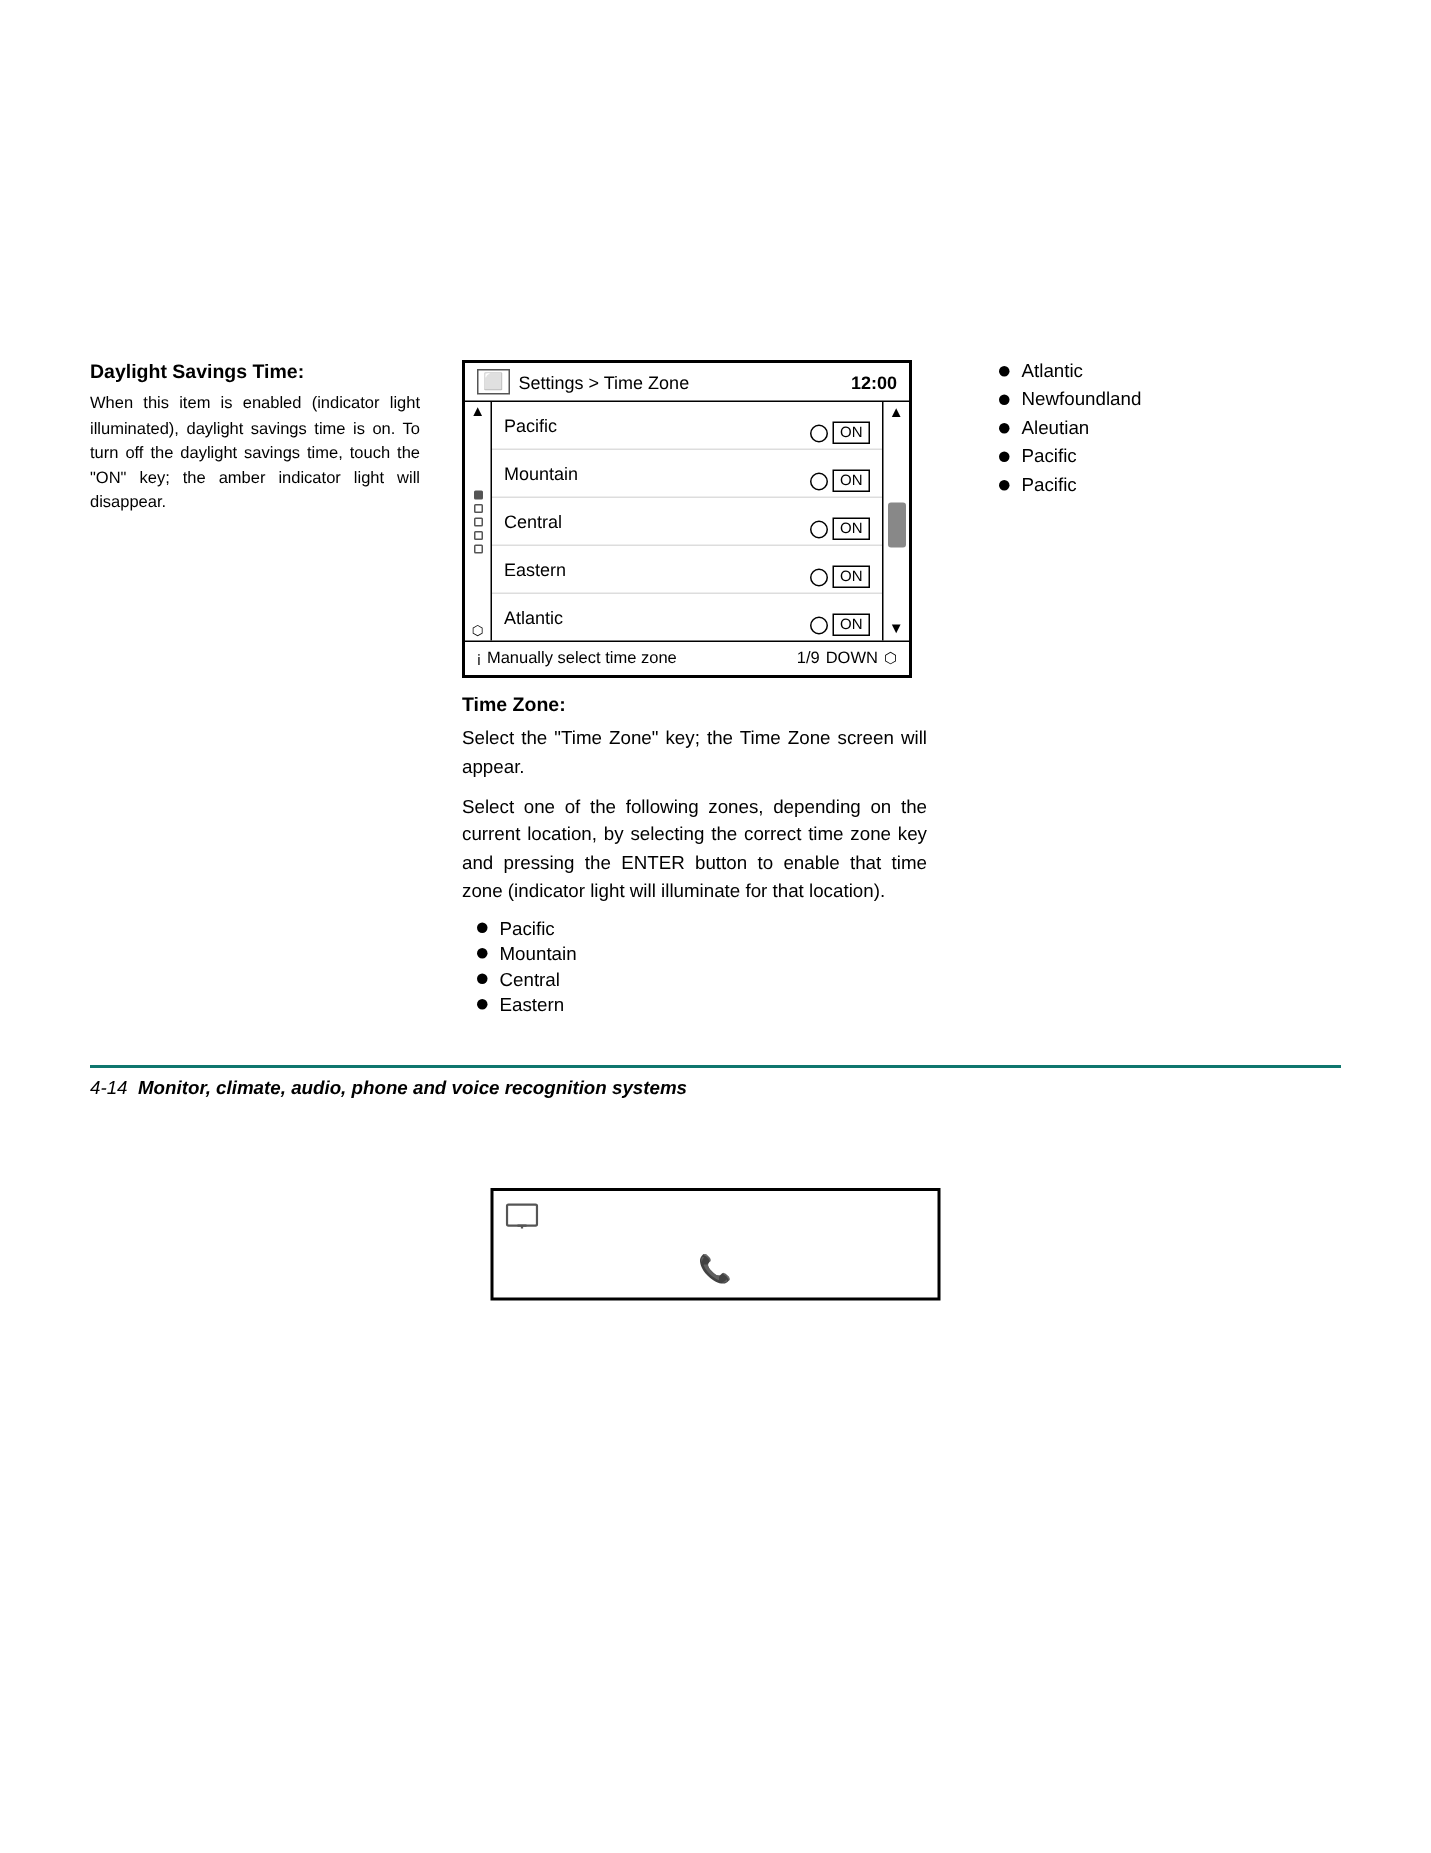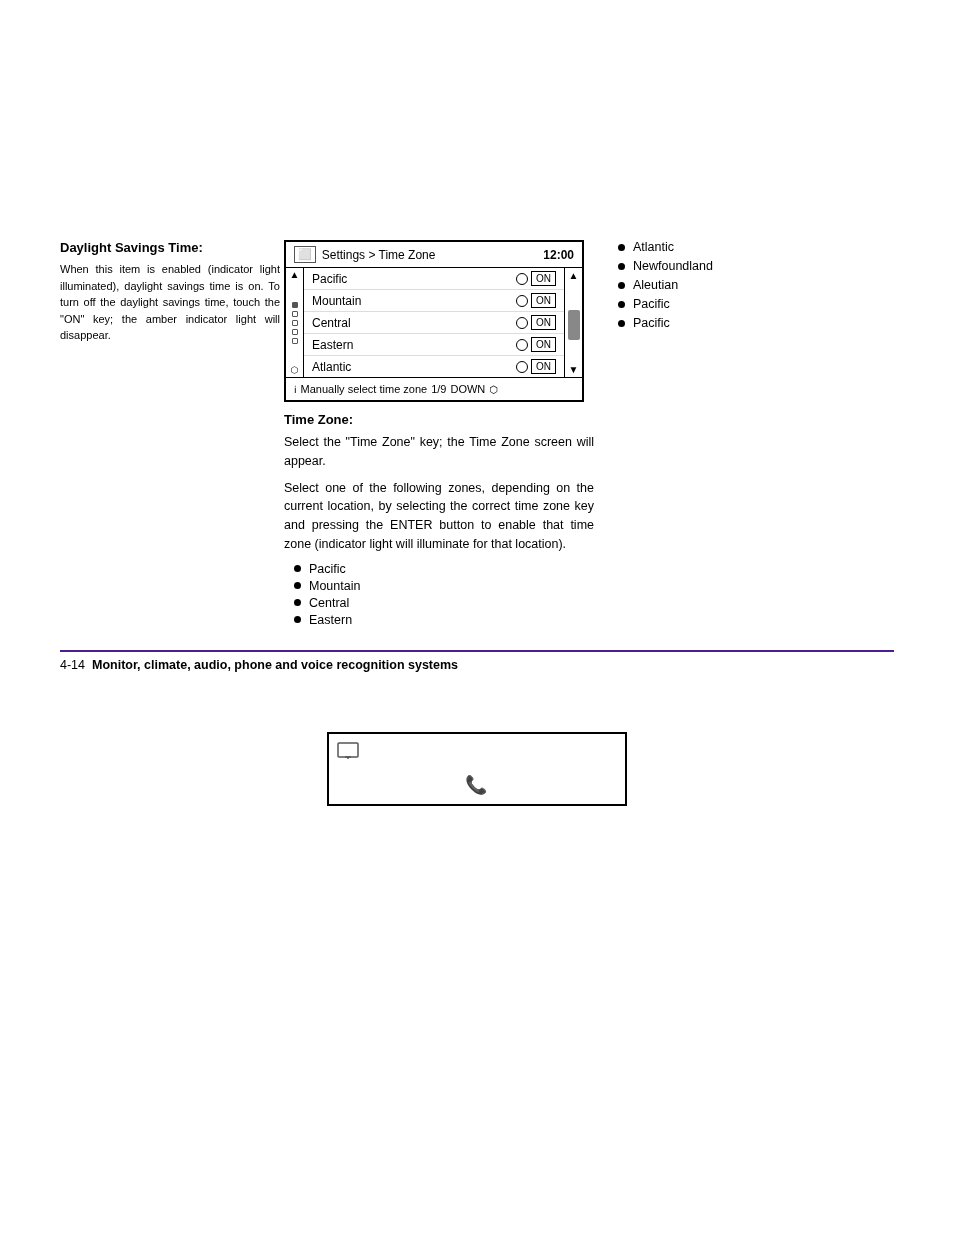--- a/index.html
+++ b/index.html
@@ -17,21 +17,21 @@
       width: 954px;
       min-height: 1235px;
       padding: 40px 60px;
       position: relative;
     }
 
     
     .main-content {
       display: flex;
       flex-direction: row;
-      gap: 4px;
+      gap: 28px;
       margin-top: 200px;
     }
 
     .left-column {
       width: 220px;
       flex-shrink: 0;
     }
 
     .middle-column {
       width: 310px;
@@ -140,20 +140,21 @@
 
     .tz-row:last-child {
       border-bottom: none;
     }
 
     .tz-toggle {
       display: flex;
       align-items: center;
       gap: 3px;
       font-size: 11px;
+      margin-top: 10px;
     }
 
     .tz-circle {
       width: 12px;
       height: 12px;
       border: 1px solid #000;
       border-radius: 50%;
       display: inline-block;
       background: #fff;
     }
@@ -190,20 +191,21 @@
       border-top: 1px solid #000;
       font-size: 11px;
       gap: 4px;
     }
 
     .tz-bottom-nav {
       display: flex;
       align-items: center;
       gap: 4px;
       flex: 1;
+      justify-content: flex-end;
     }
 
     
     .tz-text-section {
       margin-top: 8px;
     }
 
     .tz-text-title {
       font-weight: bold;
       font-size: 13px;
@@ -248,23 +250,24 @@
     .right-bullets li {
       display: flex;
       align-items: center;
       gap: 8px;
       font-size: 12.5px;
       margin-bottom: 5px;
     }
 
     
     .footer {
-      margin-top: 20px;
-      border-top: 2px solid #4c1d95;
+      margin-top: 30px;
+      border-top: 2px solid #0f766e;
       padding-top: 6px;
+      font-style: italic;
     }
 
     .footer-text {
       font-size: 12.5px;
     }
 
     .footer-text strong {
       font-weight: bold;
     }
 

